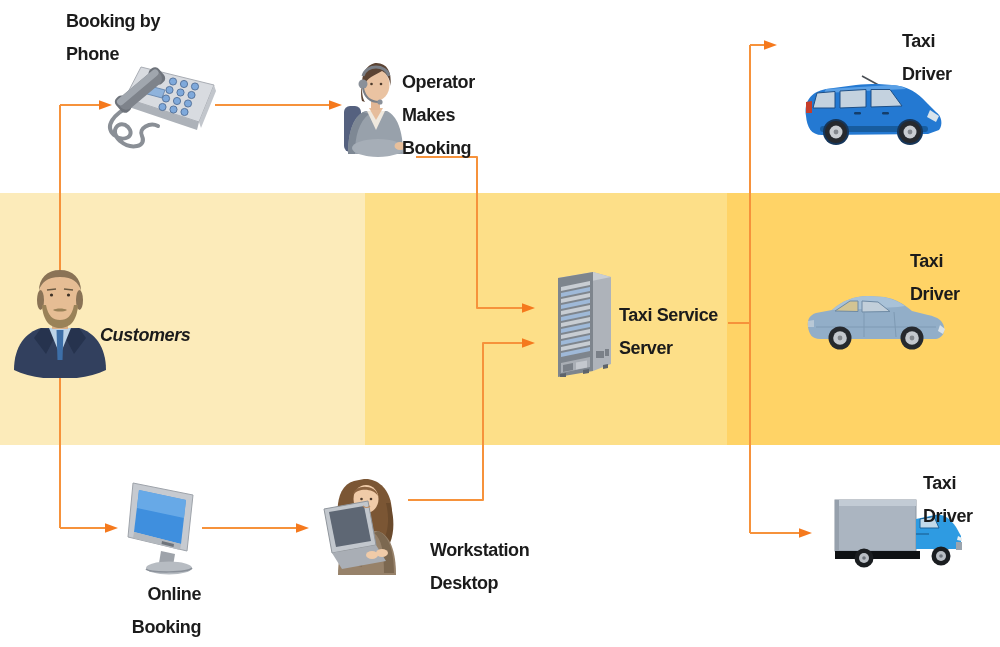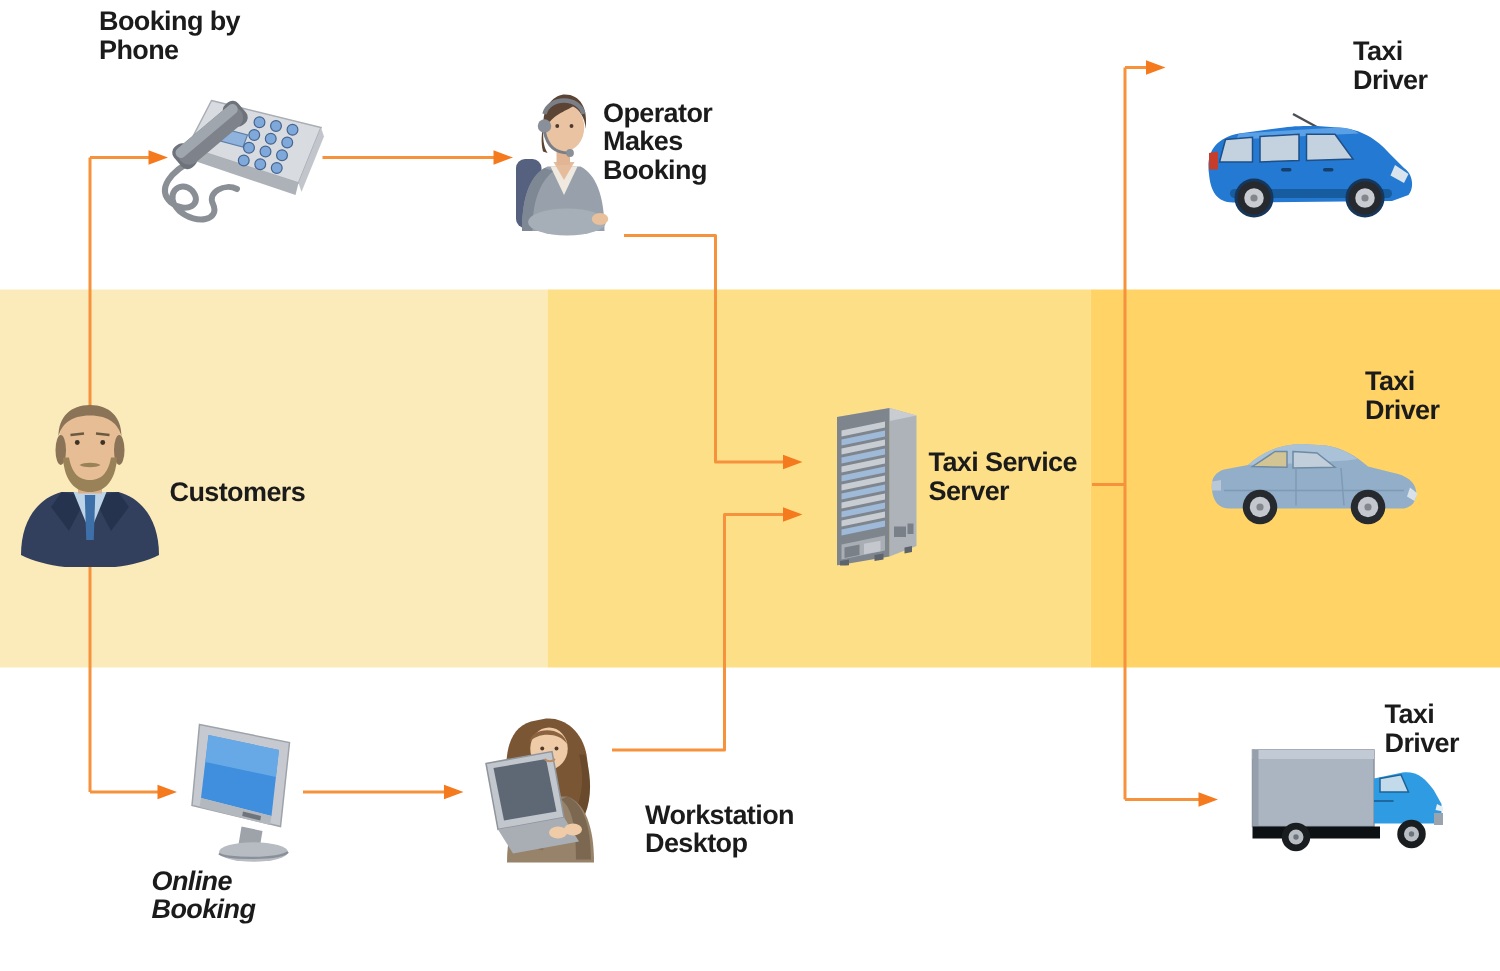--- a/index.html
+++ b/index.html
@@ -11,24 +11,24 @@
   .zone1{left:0;width:365px;}
   .zone2{left:365px;width:362px;}
   .zone3{left:727px;width:273px;}
   .connectors{position:absolute;left:0;top:0;z-index:2;}
   .connector{fill:none;stroke:var(--line-color,#F6923B);stroke-width:2;stroke-linejoin:round;}
   .arrowhead{fill:var(--arrow-color,#F5791D);stroke:none;}
   .icon{position:absolute;z-index:3;}
   .icon svg{display:block;width:100%;height:100%;}
   .label{
     position:absolute;z-index:4;color:var(--text-color,#1b1b1b);
-    font-size:18px;font-weight:bold;line-height:19px;letter-spacing:-0.4px;
+    font-size:18px;font-weight:bold;line-height:33px;letter-spacing:-0.4px;
     white-space:pre-line;
   }
-  .label.center{text-align:left;font-style:italic;}
+  .label.center{text-align:right;}
 </style>
 </head>
 <body>
 
 <div class="stage">
 
   <div class="zone zone1" style="background-color: rgb(252, 235, 186);"></div>
   <div class="zone zone2" style="background-color: rgb(253, 223, 136);"></div>
   <div class="zone zone3" style="background-color: rgb(255, 211, 102);"></div>
 
@@ -252,21 +252,21 @@
       <circle cx="110" cy="64" r="5" fill="#B9BEC4"></circle>
       <circle cx="110" cy="64" r="1.8" fill="#6E747C"></circle>
     </svg>
   </div>
 
   <div class="label" style="left:66px;top:5px;">Booking by
 Phone</div>
   <div class="label" style="left:402px;top:66px;">Operator
 Makes
 Booking</div>
-  <div class="label" style="left:113px;top:319px;">Customers</div>
+  <div class="label" style="left:100px;top:319px;font-style:italic;">Customers</div>
   <div class="label center" style="left:101px;top:578px;width:100px;">Online
 Booking</div>
   <div class="label" style="left:430px;top:534px;">Workstation
 Desktop</div>
   <div class="label" style="left:619px;top:299px;">Taxi Service
 Server</div>
   <div class="label" style="left:902px;top:25px;">Taxi
 Driver</div>
   <div class="label" style="left:910px;top:245px;">Taxi
 Driver</div>

